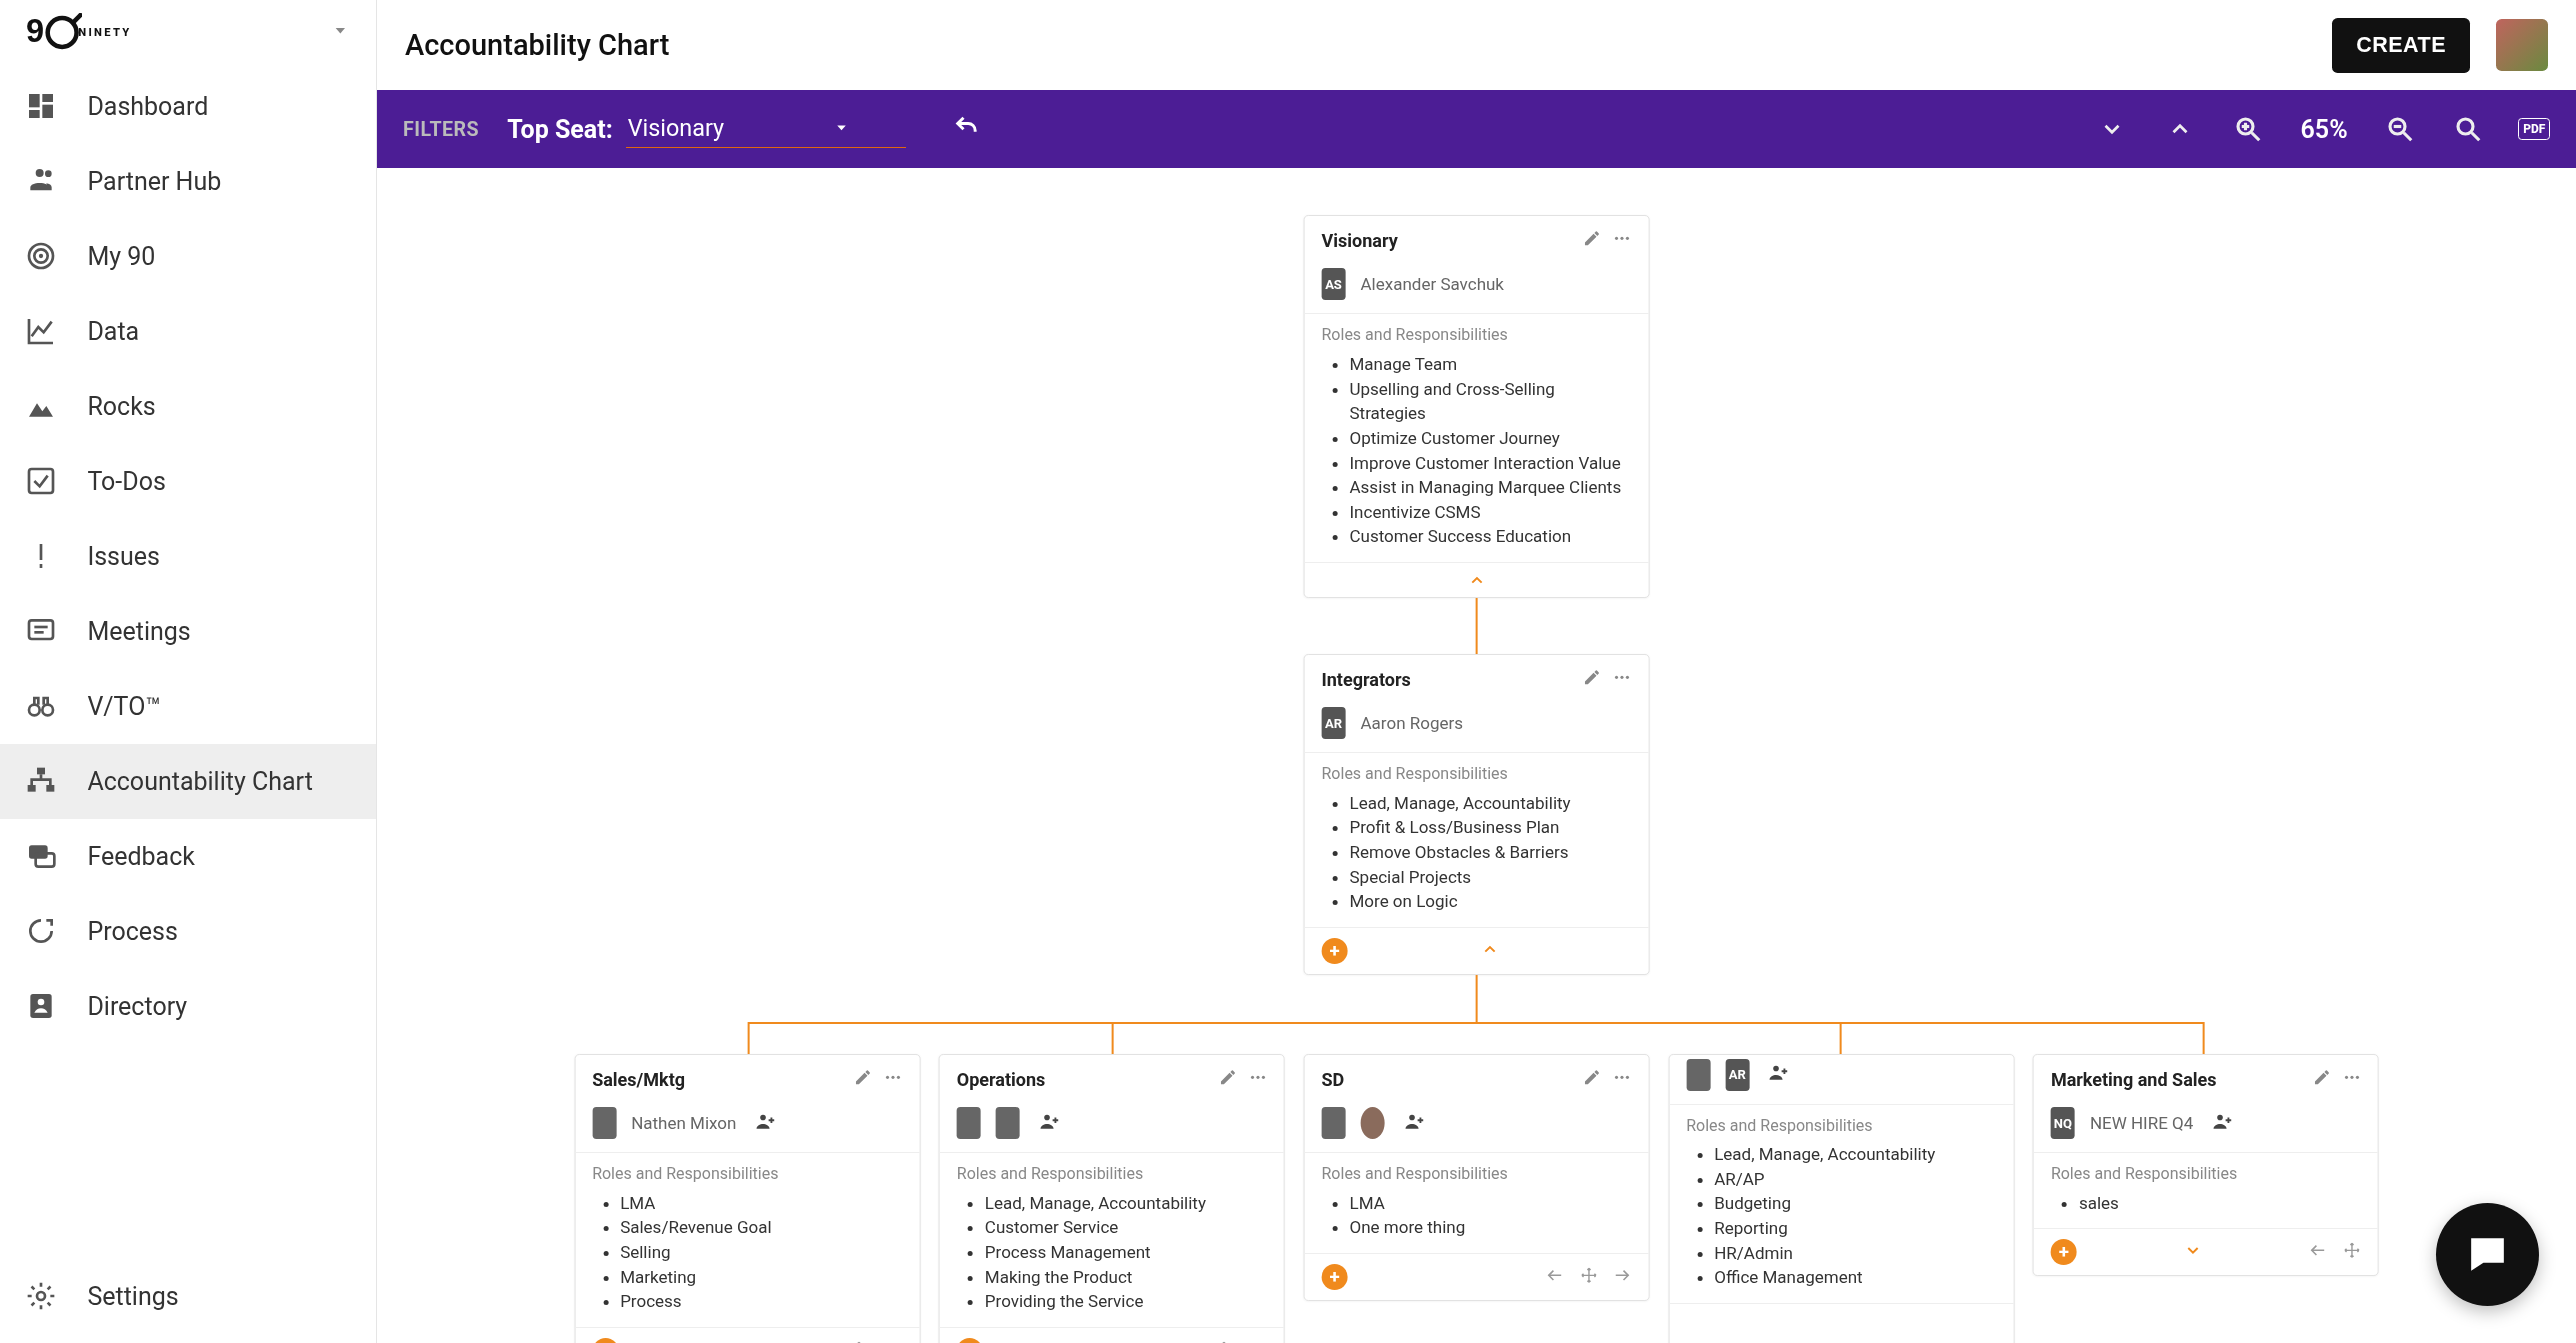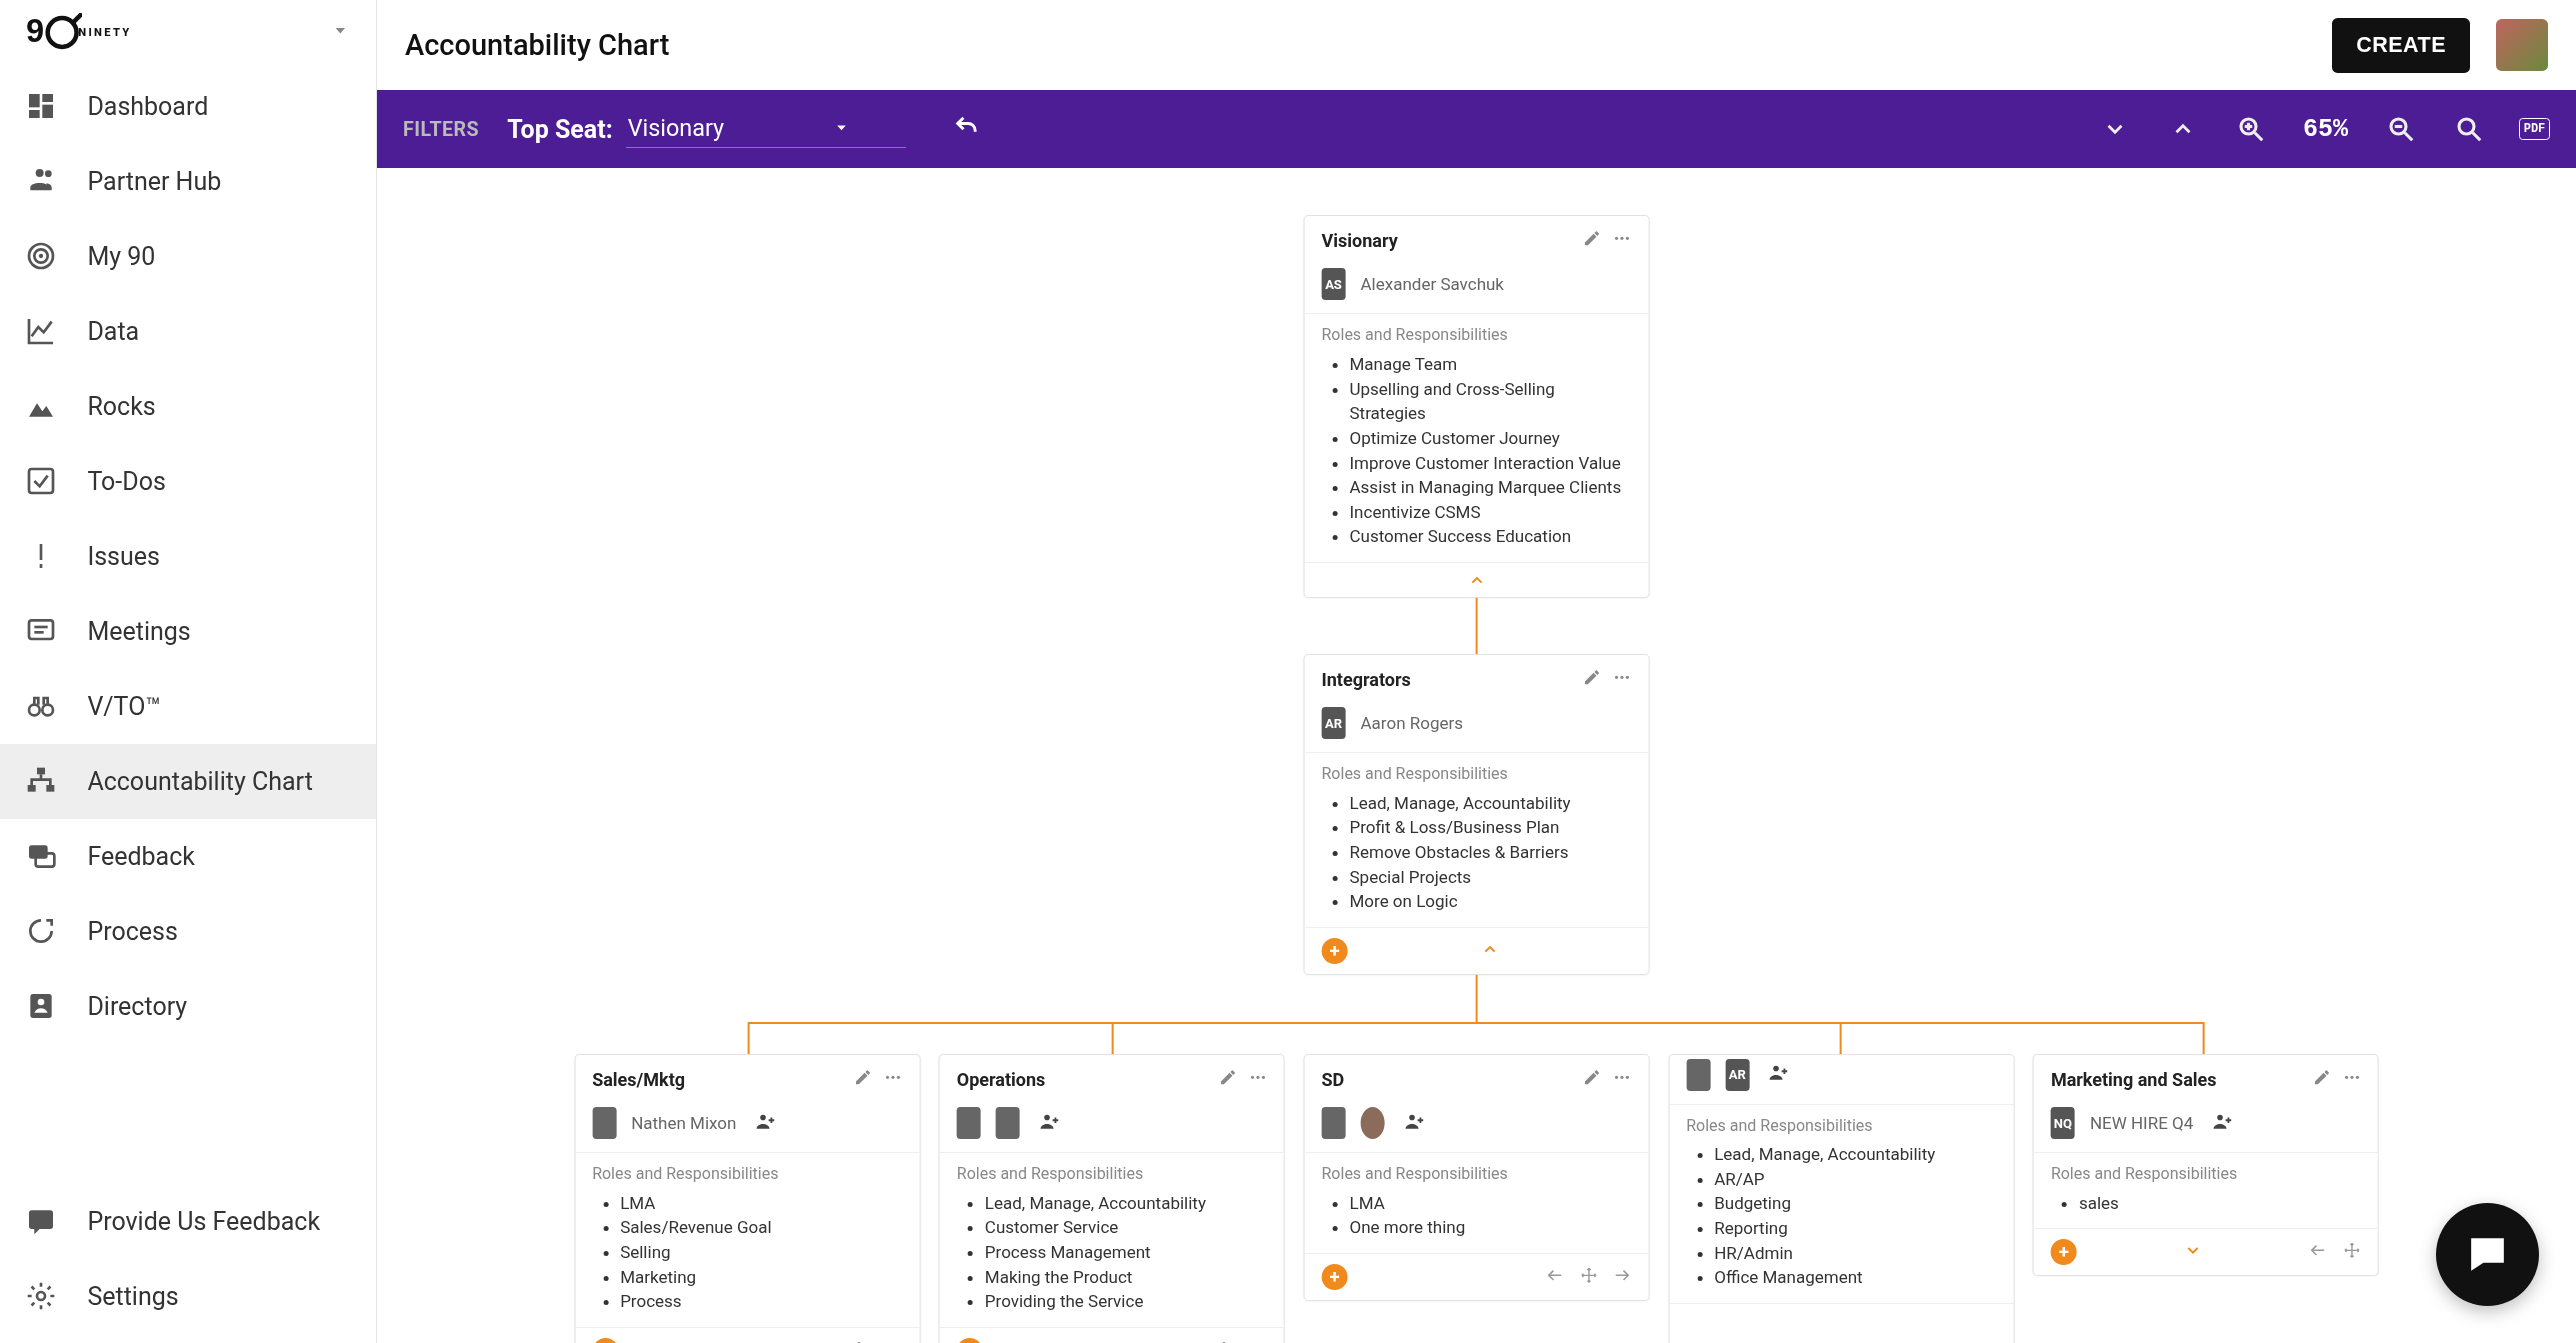--- a/index.html
+++ b/index.html
@@ -28,21 +28,21 @@
   .create-btn { background:#111; color:#fff; border:none; padding:15px 24px; font-size:21.5px; font-weight:700; letter-spacing:0.5px; cursor:pointer; border-radius:5.6px;}
   .avatar-img { width:52px; height:52px; border-radius:5.6px; margin-left:26px; background:linear-gradient(135deg,#c0645e,#6a8a3f); display:inline-block;}
 
   
   .filter-bar { background:#4c1d95; color:#eee; display:flex; align-items:center; height:78px; padding:0 26px;}
   .filters-label { font-size:19.6px; font-weight:700; color:#bbb; letter-spacing:0.5px; margin-right:28px;}
   .top-seat-label { font-size:25px; font-weight:700; color:#fff; margin-right:13px;}
   .top-seat-select { position:relative; font-size:23.4px; color:#fff; padding: 3.7px 56px 5.6px 1.9px; border-bottom:1.9px solid #e0670f; cursor:pointer; min-width:280px; display:flex; align-items:center; justify-content:space-between;}
   .top-seat-select .caret { color:#fff;}
   .undo { margin-left:47px; cursor:pointer; color:#fff;}
-  .filter-right { margin-left:auto; display:flex; align-items:center; gap:33px;font-family:Liberation Mono, monospace;}
+  .filter-right { margin-left:auto; display:flex; align-items:center; gap:33px;}
   .fr-ico { color:#eee; cursor:pointer; display:flex; align-items:center; justify-content:center; width:35px; height:35px;}
   .zoom-pct { font-size:25px; font-weight:600; color:#fff; padding:0 1.9px;}
   .pdf-badge { border:1.9px solid #fff; border-radius:3.7px; font-size:12px; font-weight:800; padding:2.8px 3.7px; color:#fff; cursor:pointer;}
 
   
   .canvas { flex:1; position:relative; overflow:hidden; background:#fff;}
   .org { position:absolute; top:47px; left:50%; transform:translateX(-50%); display:flex; flex-direction:column; align-items:center;}
   .card { background:#fff; border:0.9px solid #e2e2e2; border-radius:4.7px; width:346px; box-shadow:0 0.9px 1.9px rgba(0,0,0,0.04); font-size:18px;}
   .card-head { display:flex; align-items:center; padding:13px 17px; gap:7.5px;}
   .card-title { font-weight:700; flex:1; color:#222;}
@@ -329,28 +329,20 @@
             </svg>
           </span>
           <span>Directory</span>
         </div>
       </nav>
 
     <div class="sidebar-bottom" id="nav-bottom">
         <div class="nav-item">
           <span class="ico">
             <svg width="32" height="32" viewBox="0 0 24 24">
-              <use href="#i-chat-flag"></use>
-            </svg>
-          </span>
-          <span>Provide Us Feedback</span>
-        </div>
-        <div class="nav-item">
-          <span class="ico">
-            <svg width="32" height="32" viewBox="0 0 24 24">
               <use href="#i-gear"></use>
             </svg>
           </span>
           <span>Settings</span>
         </div>
       </div>
   </aside>
 
   <main class="main">
     <div class="page-header">

